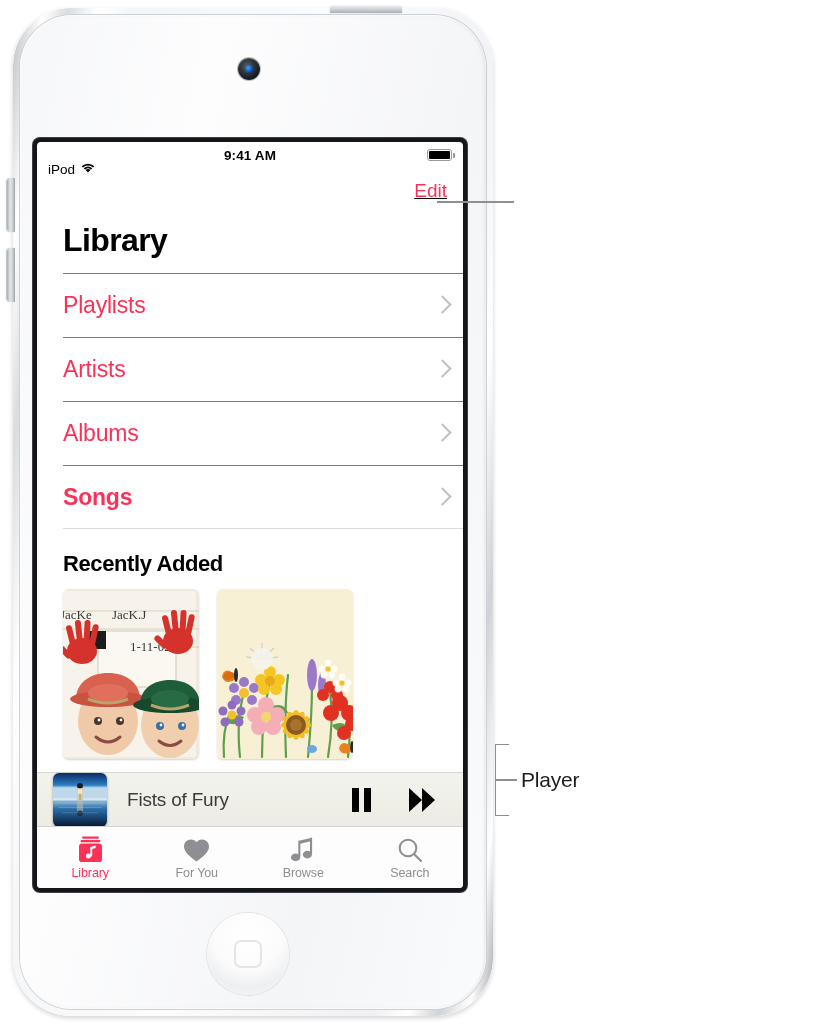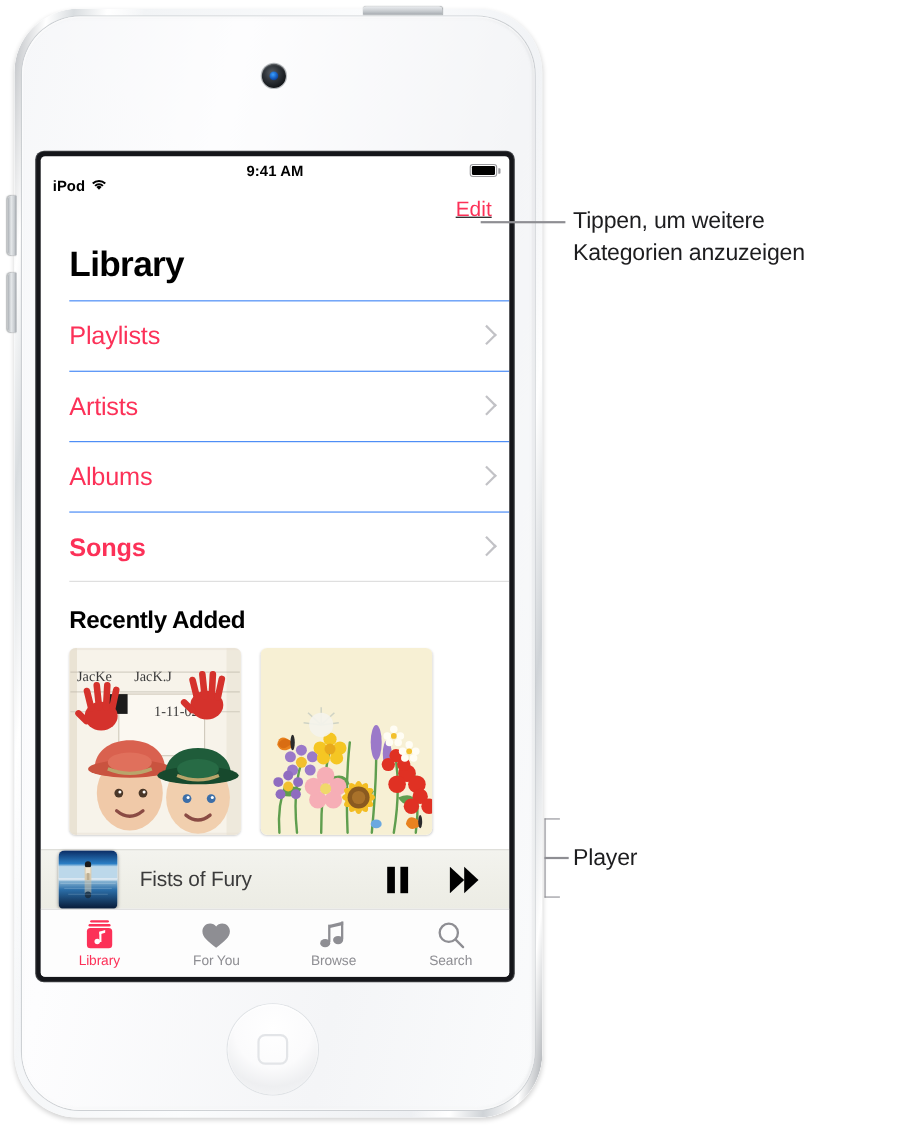--- a/index.html
+++ b/index.html
@@ -97,21 +97,21 @@
     position: absolute; left: 37px; top: 142px; width: 426px; height: 746px;
     background: #ffffff; border-radius: 4px; overflow: hidden;
     display: flex; flex-direction: column;
   }
 
   
   .statusbar {
     height: 26px; flex: 0 0 26px; display: flex; align-items: center;
     padding: 0 11px; font-size: 13.5px; color: #000; position: relative;
   }
-  .sb-left { display: flex; align-items: flex-start; gap: 5px; font-weight: 700; margin-top: 28px; }
+  .sb-left { display: flex; align-items: flex-start; gap: 5px; font-weight: 400; margin-top: 28px; }
   .sb-time {
     position: absolute; left: 0; right: 0; text-align: center;
     font-size: 13.5px; font-weight: 700; letter-spacing: .1px;
   }
   .sb-right { margin-left: auto; display: flex; align-items: center; }
   .battery {
     width: 25px; height: 12px; border: 1.4px solid #9a9a9e; border-radius: 3px;
     padding: 1.3px; position: relative;
   }
   .battery::after {
@@ -142,21 +142,21 @@
   .chev::before {
     content:""; position:absolute; left:0; top:2px; width:11px; height:11px;
     border-right: 2.1px solid #c2c2c6; border-top: 2.1px solid #c2c2c6;
     transform: rotate(45deg); transform-origin: center;
   }
 
   .section-title { font-size: 22px; font-weight: 700; color: #000;
                    letter-spacing: -.4px; padding: 22px 26px 12px 26px; }
 
   .art-row { display: flex; gap: 18px; padding: 0 26px; }
-  .art { width: 156px; height: 170px; border-radius: 6px; overflow: hidden;
+  .art { width: 136px; height: 170px; border-radius: 6px; overflow: hidden;
          position: relative; box-shadow: 0 1px 2px rgba(0,0,0,.18); cursor: pointer; }
   .art svg { display: block; width: 100%; height: 100%; }
 
   
   .player {
     position: absolute; left: 0; right: 0; bottom: 0; height: 54px;
     background: linear-gradient(#f3f3ee 0%, #efefe8 55%, #ecece4 100%);
     border-top: 1px solid #d7d7d1;
     display: flex; align-items: center; padding: 0 16px; gap: 14px;
   }
@@ -560,24 +560,20 @@
             <circle cx="11" cy="11" r="8.3" fill="none" stroke="#8e8e93" stroke-width="2.1"></circle>
             <line x1="17.2" y1="17.2" x2="24" y2="24" stroke="#8e8e93" stroke-width="2.1" stroke-linecap="round"></line>
           </svg>
         </span>
         <span class="tlabel">Search</span>
       </div>
     </div>
   </div>
 
   <div class="lead-line" style="left:437px; top:201px; width:77px; height:2px;"></div>
-  <div class="callout-text" style="left:521px; top:186px; width:300px;">
-    <div>Tippen, um weitere</div>
-    <div>Kategorien anzuzeigen</div>
-  </div>
 
   <div class="bracket" style="left:495px; top:744px; width:14px; height:72px;"></div>
   <div class="lead-line" style="left:495px; top:779px; width:22px; height:1.8px;"></div>
   <div class="callout-text" style="left:521px; top:765px;">
     <span>Player</span>
   </div>
 
 </div>
 
 </body></html>

